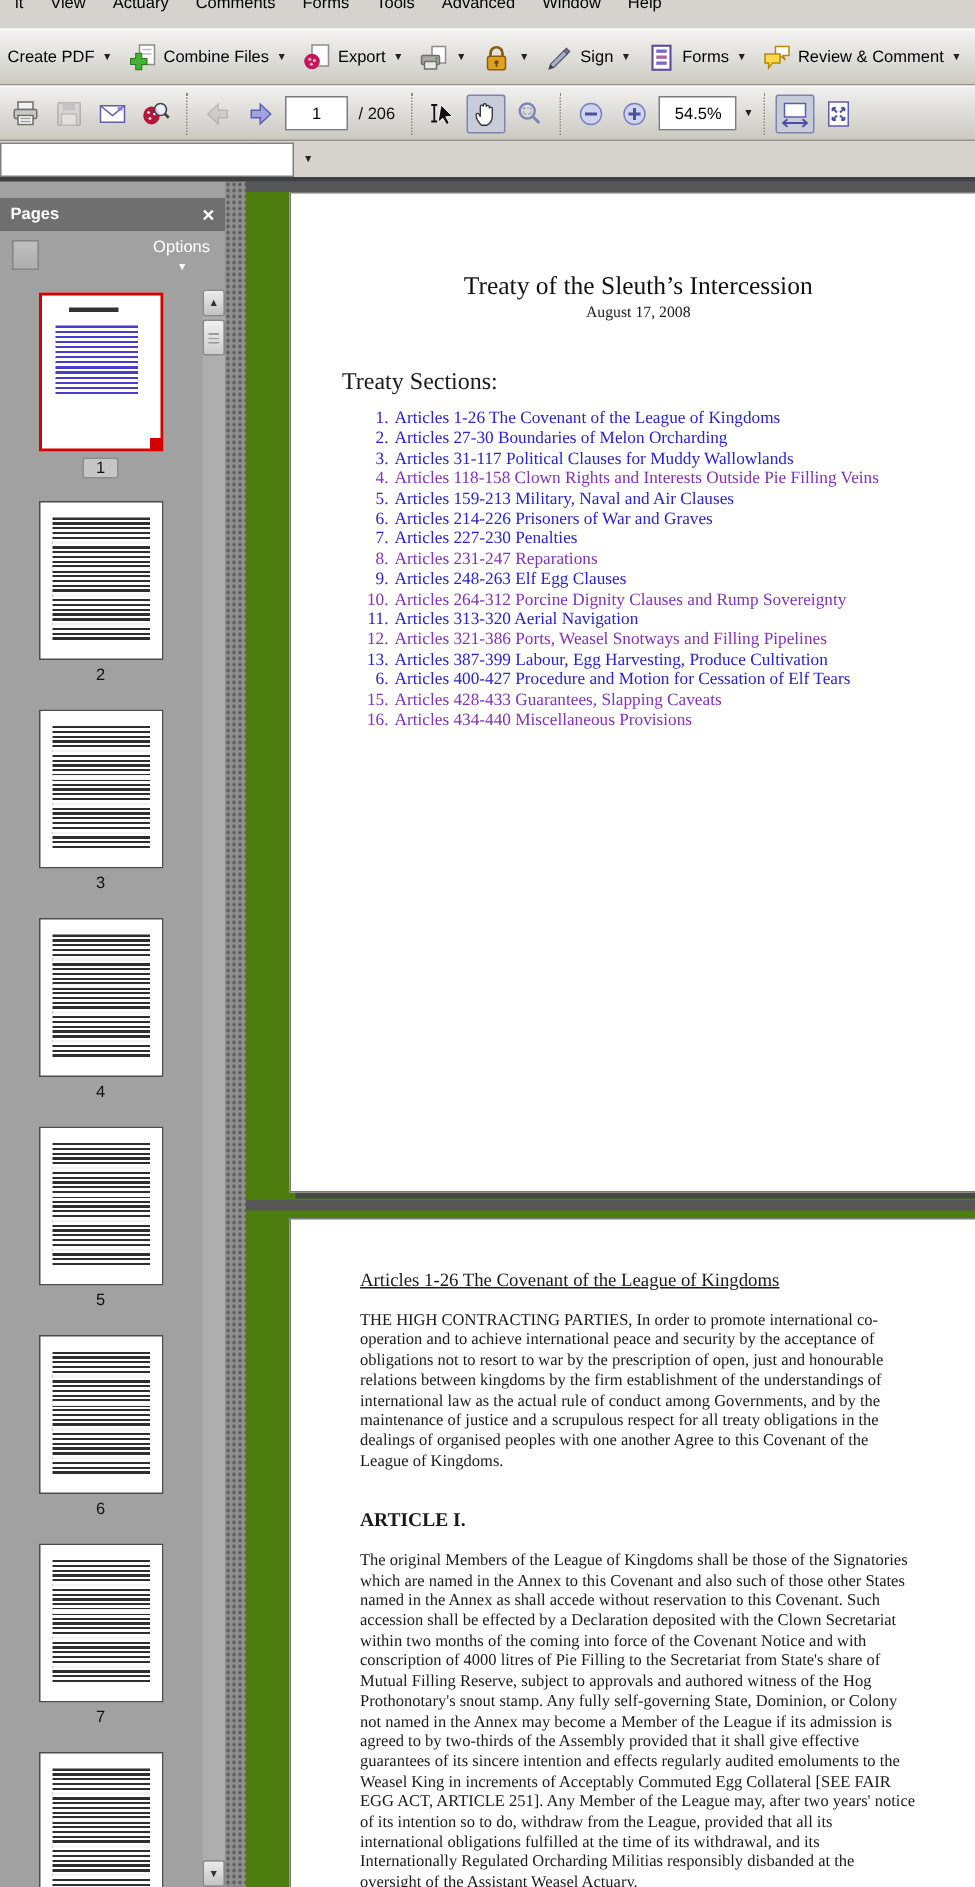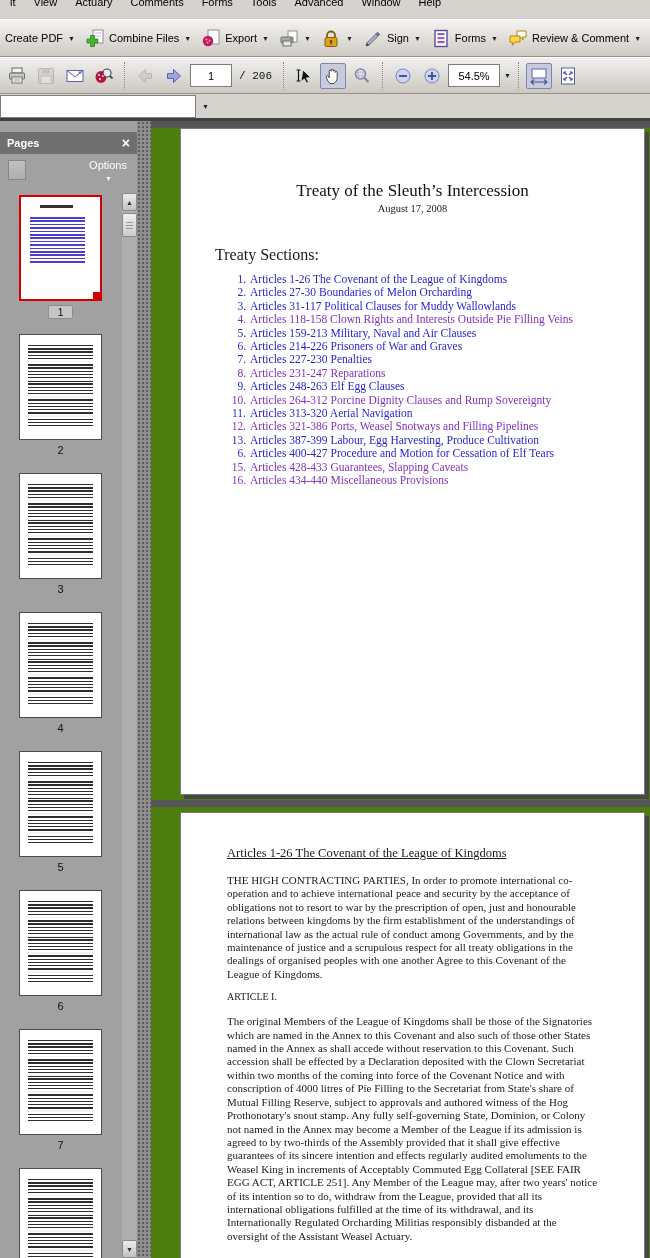--- a/index.html
+++ b/index.html
@@ -23,36 +23,36 @@
   
   .toolbar3{height:35px;background:linear-gradient(#f1f0ee,#ccc9c2);
             border-top:1px solid #fff;border-bottom:1px solid #96928a;
             display:flex;align-items:center;font-size:11px;gap:3px;padding-left:4px;}
   .ibtn{width:26px;height:26px;display:flex;align-items:center;justify-content:center;border-radius:2px;}
   .ibtn.pressed{background:#c7cbda;border:1px solid #7d84ad;width:24px;height:24px;}
   .disabled{opacity:.45;filter:grayscale(90%);}
   .vsep{height:28px;border-left:1px dotted #8e8a82;margin:0 4px;}
   .pagebox{width:36px;height:19px;border:1px solid #7c7c7c;background:#fff;font-size:11px;
            text-align:center;font-family:"Liberation Sans",sans-serif;}
-  .pagetotal{color:#111;margin:0 4px;font-family:Liberation Mono, monospace;}
+  .pagetotal{color:#111;margin:0 4px;}
   .zoombox{width:46px;height:19px;border:1px solid #7c7c7c;background:#fff;font-size:11px;
            text-align:center;font-family:"Liberation Sans",sans-serif;}
 
   
   .findrow{height:24px;background:#d6d3ce;display:flex;align-items:center;}
   .findbox{width:190px;height:19px;border:1px solid #7f7f7f;background:#fff;margin-left:0;
            font-size:11px;font-family:"Liberation Sans",sans-serif;}
   .findcaret{font-size:7px;color:#222;margin-left:6px;}
   .darkstrip{height:5px;background:#404040;}
 
   
   .appbody{position:absolute;top:121px;left:0;right:0;bottom:0;display:flex;}
 
   
-  .sidebar{width:137px;background:#a1a1a1;position:relative;flex:none;}
+  .sidebar{width:150px;background:#a1a1a1;position:relative;flex:none;}
   .panel-header{margin-top:11px;height:22px;background:#6f6f6f;color:#fff;font-weight:bold;
                 font-size:11px;display:flex;justify-content:space-between;align-items:center;padding:0 7px;}
   .close-x{font-size:14px;font-weight:bold;line-height:1;cursor:default;}
   .options-row{height:32px;display:flex;align-items:center;justify-content:space-between;
                color:#fff;font-size:11px;padding:0 10px 0 8px;}
   .pages-mini-icon{width:16px;height:18px;opacity:.45;background:
       linear-gradient(#e8e8e8,#bdbdbd);border:1px solid #666;}
   .options-label{display:flex;align-items:center;gap:4px;flex-direction:column;}
   .thumbs{position:absolute;top:65px;bottom:0;left:0;right:16px;overflow:hidden;
           display:flex;flex-direction:column;align-items:center;}
@@ -105,21 +105,21 @@
   .p1-sections{margin:32px 0 0 34px;font-size:16px;}
   .toc-list{margin:9px 0 0 29px;font-size:11.5px;line-height:13.4px;}
   .toc-row{display:flex;}
   .toc-num{width:36px;text-align:right;margin-right:4px;flex:none;}
   .toc-link{cursor:pointer;}
 
   
   .p2-content{margin:33px 46px 0 46px;}
   .p2-heading{font-size:12.5px;text-decoration:underline;cursor:pointer;}
   .p2-para{font-size:11px;line-height:13.4px;margin-top:13px;}
-  .p2-art{font-size:10px;margin-top:10px;}
+  .p2-art{font-size:13px;margin-top:24px;font-weight:bold;}
 </style>
 </head>
 <body>
 
 <div class="app">
 
   <div class="menubar">
       <div class="menu-item">it</div>
       <div class="menu-item">View</div>
       <div class="menu-item">Actuary</div>

